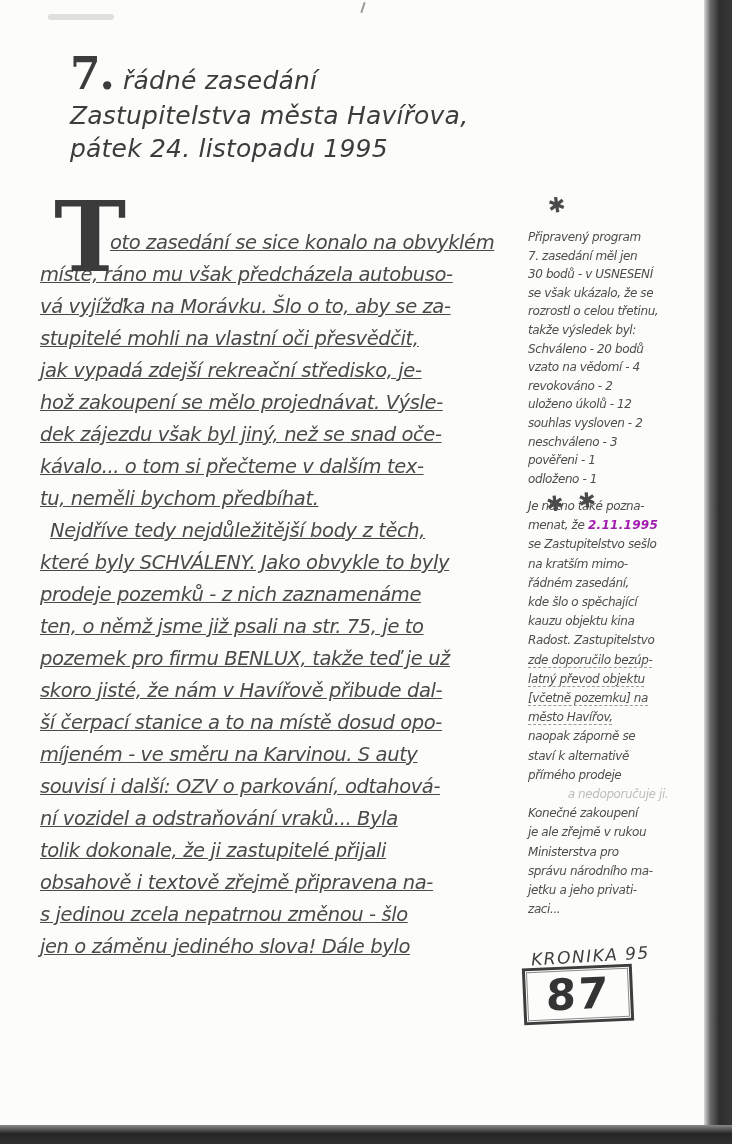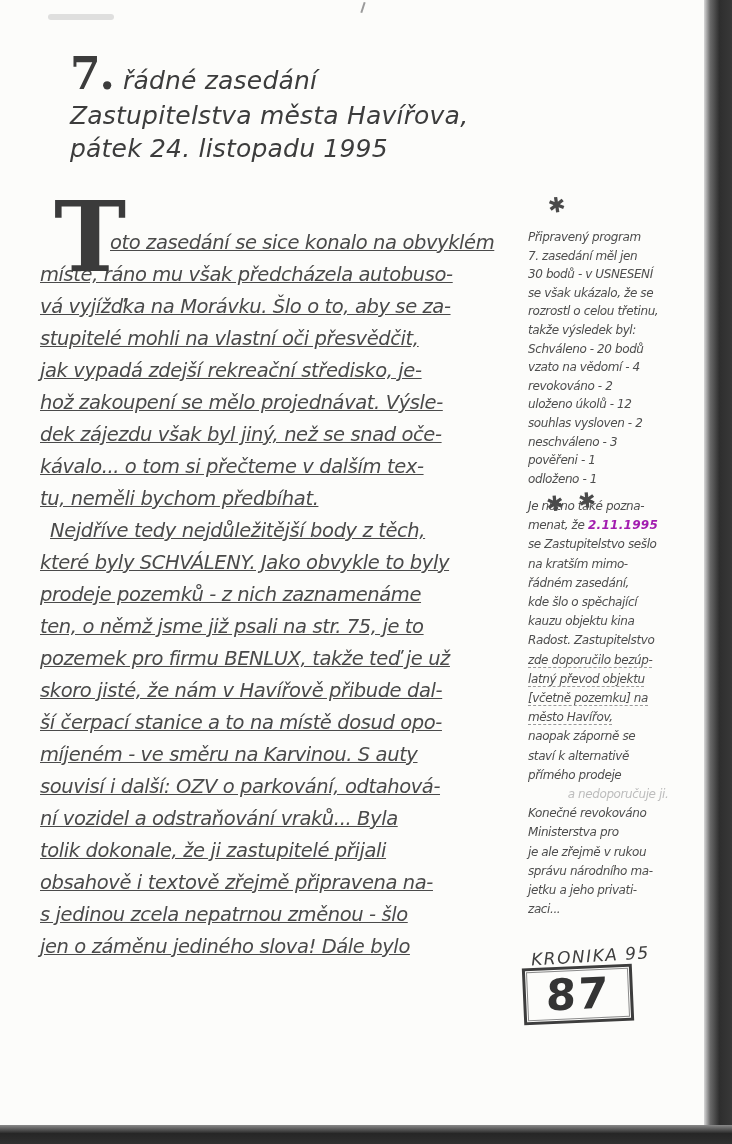--- a/index.html
+++ b/index.html
@@ -148,23 +148,23 @@
       <div class="ln">kauzu objektu kina</div>
       <div class="ln">Radost. Zastupitelstvo</div>
       <div class="ln u">zde doporučilo bezúp-</div>
       <div class="ln u">latný převod objektu</div>
       <div class="ln u">[včetně pozemku] na</div>
       <div class="ln u">město Havířov,</div>
       <div class="ln">naopak záporně se</div>
       <div class="ln">staví k alternativě</div>
       <div class="ln">přímého prodeje</div>
       <div class="ln faint">a nedoporučuje ji.</div>
-      <div class="ln">Konečné revokováno</div>
+      <div class="ln">Konečné zakoupení</div>
+      <div class="ln">je ale zřejmě v rukou</div>
       <div class="ln">Ministerstva pro</div>
-      <div class="ln">je ale zřejmě v rukou</div>
       <div class="ln">správu národního ma-</div>
       <div class="ln">jetku a jeho privati-</div>
       <div class="ln">zaci...</div>
     </div>
 
   <div class="chronicle-label">KRONIKA 95</div>
   <div class="page-stamp">
     <span class="num">87</span>
   </div>
 

